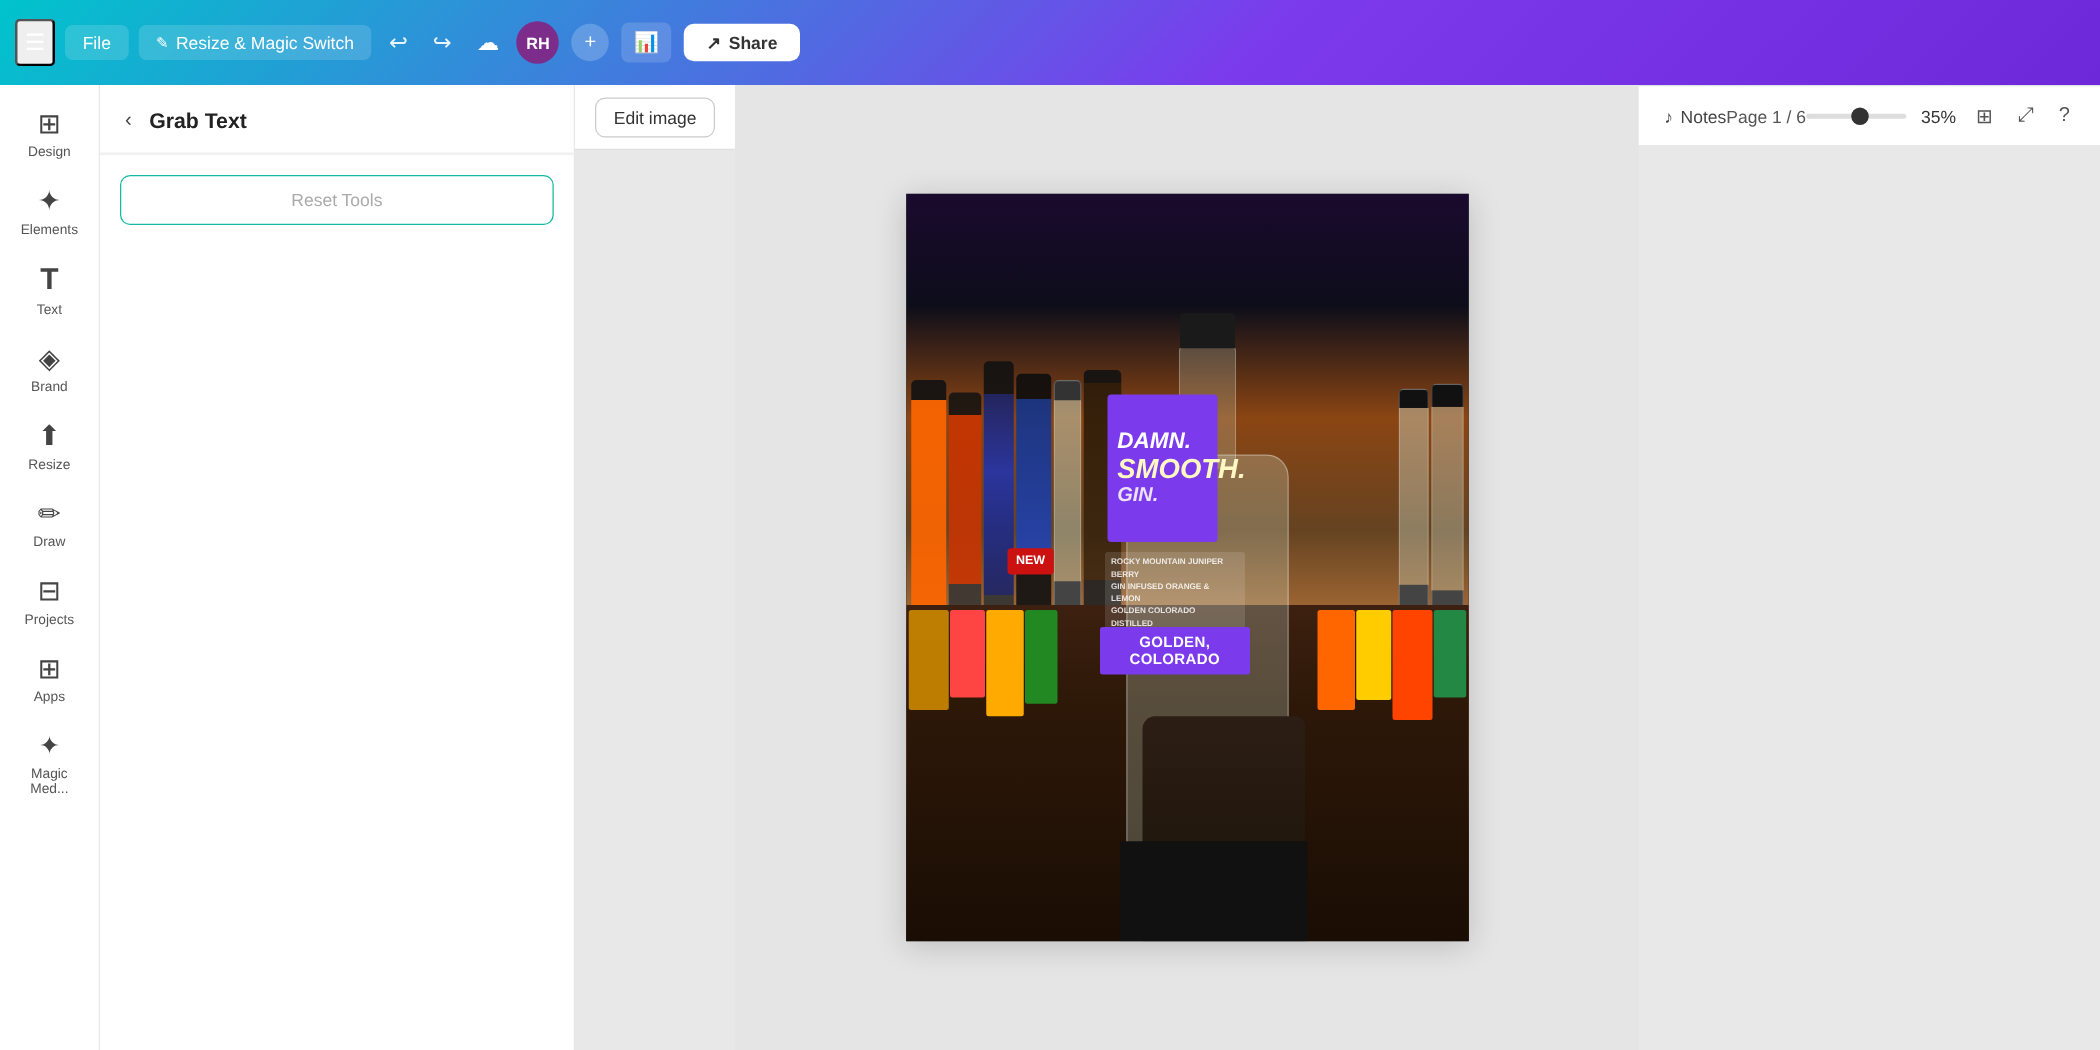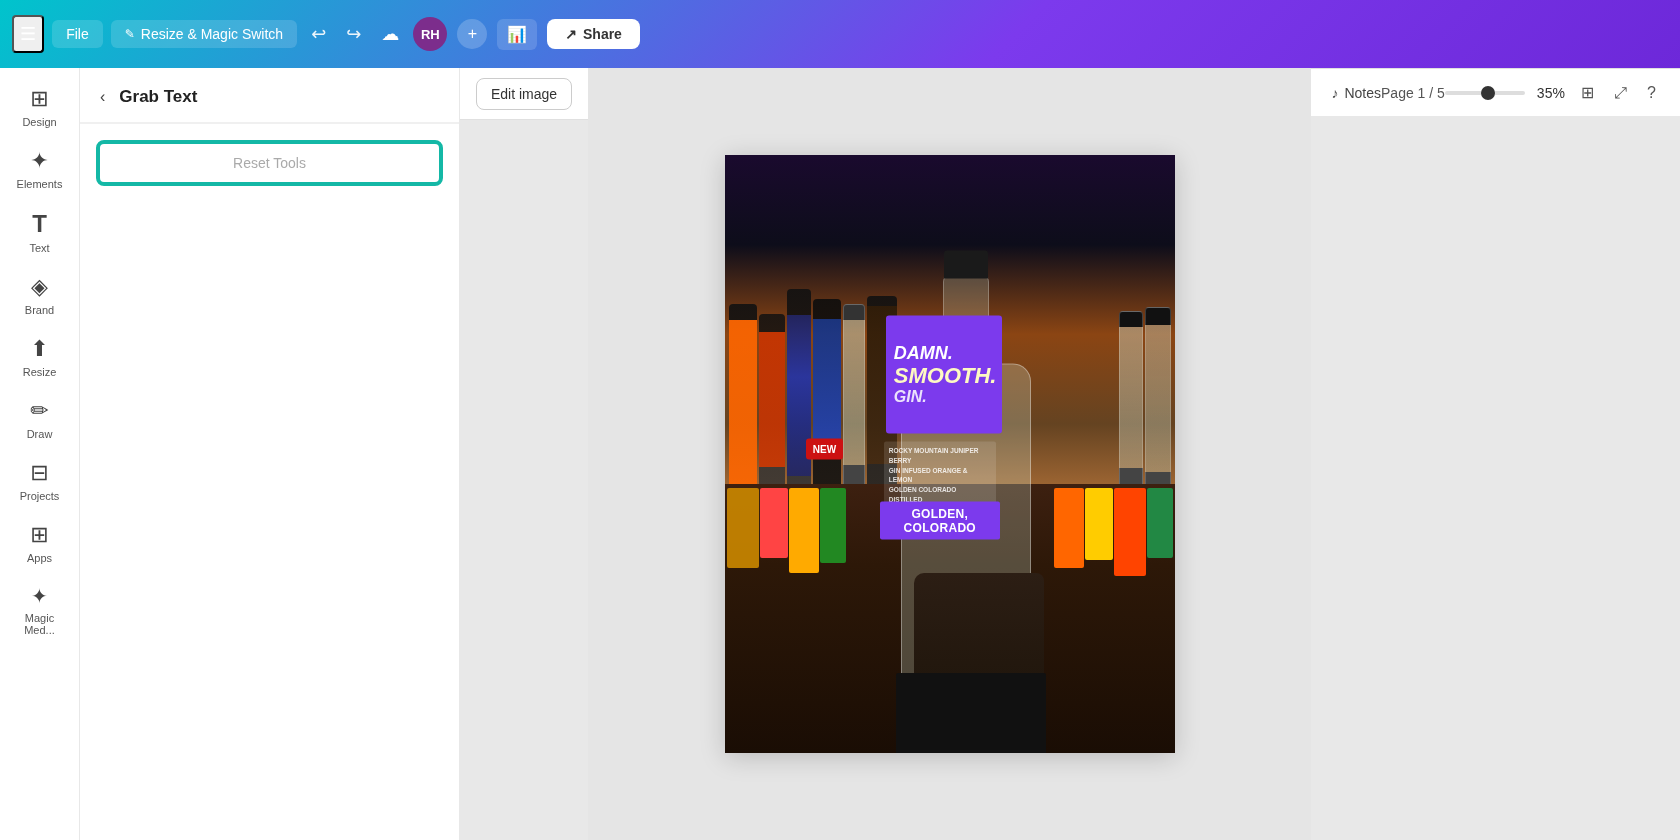--- a/index.html
+++ b/index.html
@@ -268,21 +268,21 @@
     }
     .side-panel-footer {
       padding: 16px;
       border-top: 1px solid #f0f0f0;
     }
     .reset-tools-btn {
       width: 100%;
       padding: 11px;
       background: none;
       color: #aaa;
-      border: 4px solid #14b8a6;
+      border: 1px solid #14b8a6;
       border-radius: 8px;
       font-size: 14px;
       cursor: pointer;
     }
 
     
     .canvas-area {
       flex: 1;
       display: flex;
       flex-direction: row;
@@ -523,21 +523,21 @@
         </div>
 
         <div style="position:absolute;left:50%;top:50%;transform:translate(-42%,-45%);width:200px;height:490px;">
 
           <div style="position:absolute;bottom:0;left:50%;transform:translateX(-50%);width:130px;height:360px;background:rgba(215,235,215,0.25);border-radius:18px 18px 10px 10px;border:1.5px solid rgba(255,255,255,0.35);"></div>
 
           <div style="position:absolute;bottom:348px;left:50%;transform:translateX(-50%);width:46px;height:100px;background:rgba(210,230,210,0.22);border-radius:6px 6px 0 0;border:1.5px solid rgba(255,255,255,0.25);border-bottom:none;"></div>
 
           <div style="position:absolute;bottom:445px;left:50%;transform:translateX(-50%);width:44px;height:28px;background:#1a1a1a;border-radius:3px 3px 0 0;"></div>
 
-          <div style="position:absolute;left:20px;top:82px;width:116px;height:118px;background:#7c3aed;border-radius:3px;padding:7px 8px;display:flex;flex-direction:column;justify-content:center;">
+          <div style="position:absolute;left:20px;top:82px;width:88px;height:118px;background:#7c3aed;border-radius:3px;padding:7px 8px;display:flex;flex-direction:column;justify-content:center;">
             <div style="color:white;font-size:18px;font-weight:900;font-style:italic;line-height:1.1;text-transform:uppercase;">DAMN.</div>
             <div style="color:#fef9c3;font-size:22px;font-weight:900;font-style:italic;line-height:1.1;text-transform:uppercase;">SMOOTH.</div>
             <div style="color:rgba(255,255,255,0.85);font-size:16px;font-weight:700;font-style:italic;text-transform:uppercase;">GIN.</div>
           </div>
 
           <div style="position:absolute;left:18px;top:208px;width:112px;background:rgba(255,255,255,0.12);padding:4px 5px;border-radius:2px;">
             <div style="color:rgba(255,255,255,0.82);font-size:6.5px;line-height:1.5;text-transform:uppercase;font-weight:600;">ROCKY MOUNTAIN JUNIPER BERRY</div>
             <div style="color:rgba(255,255,255,0.82);font-size:6.5px;line-height:1.5;text-transform:uppercase;font-weight:600;">GIN INFUSED ORANGE &amp; LEMON</div>
             <div style="color:rgba(255,255,255,0.82);font-size:6.5px;line-height:1.5;text-transform:uppercase;font-weight:600;">GOLDEN COLORADO DISTILLED</div>
             <div style="color:rgba(255,255,255,0.82);font-size:6.5px;line-height:1.5;text-transform:uppercase;font-weight:600;">LICENSE DESMONDS ROCKY MOUNTAIN SPIRIT</div>
@@ -553,21 +553,21 @@
         <div style="position:absolute;bottom:0;left:42%;width:130px;height:180px;background:linear-gradient(180deg,#2c1e14 0%,#1a1208 100%);border-radius:10px 8px 0 0;"></div>
         <div style="position:absolute;bottom:0;left:38%;width:150px;height:80px;background:#111;border-radius:2px 2px 0 0;"></div>
       </div>
     </div>
 
     <div class="canvas-bottom">
       <button class="notes-btn">
         <span>♪</span>
         <span>Notes</span>
       </button>
-      <span class="page-info">Page 1 / 5</span>
+      <span class="page-info">Page 1 / 6</span>
       <div class="bottom-right">
         <div class="zoom-slider">
           <div class="slider-track">
             <div class="slider-thumb"></div>
           </div>
         </div>
         <span class="zoom-pct">35%</span>
         <button class="grid-view-btn">
           <span>⊞</span>
         </button>

